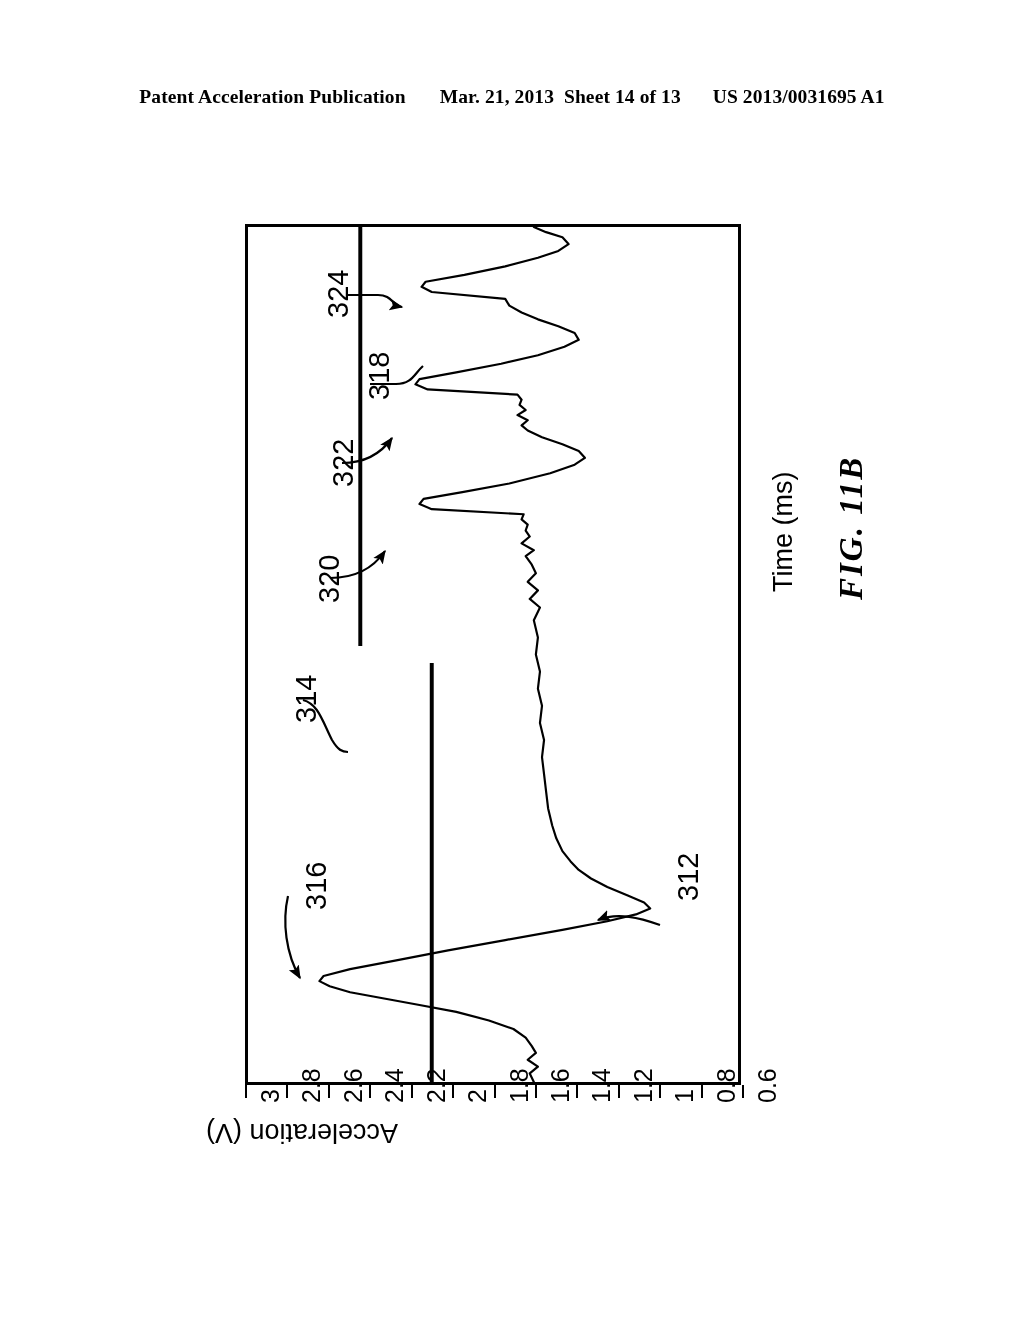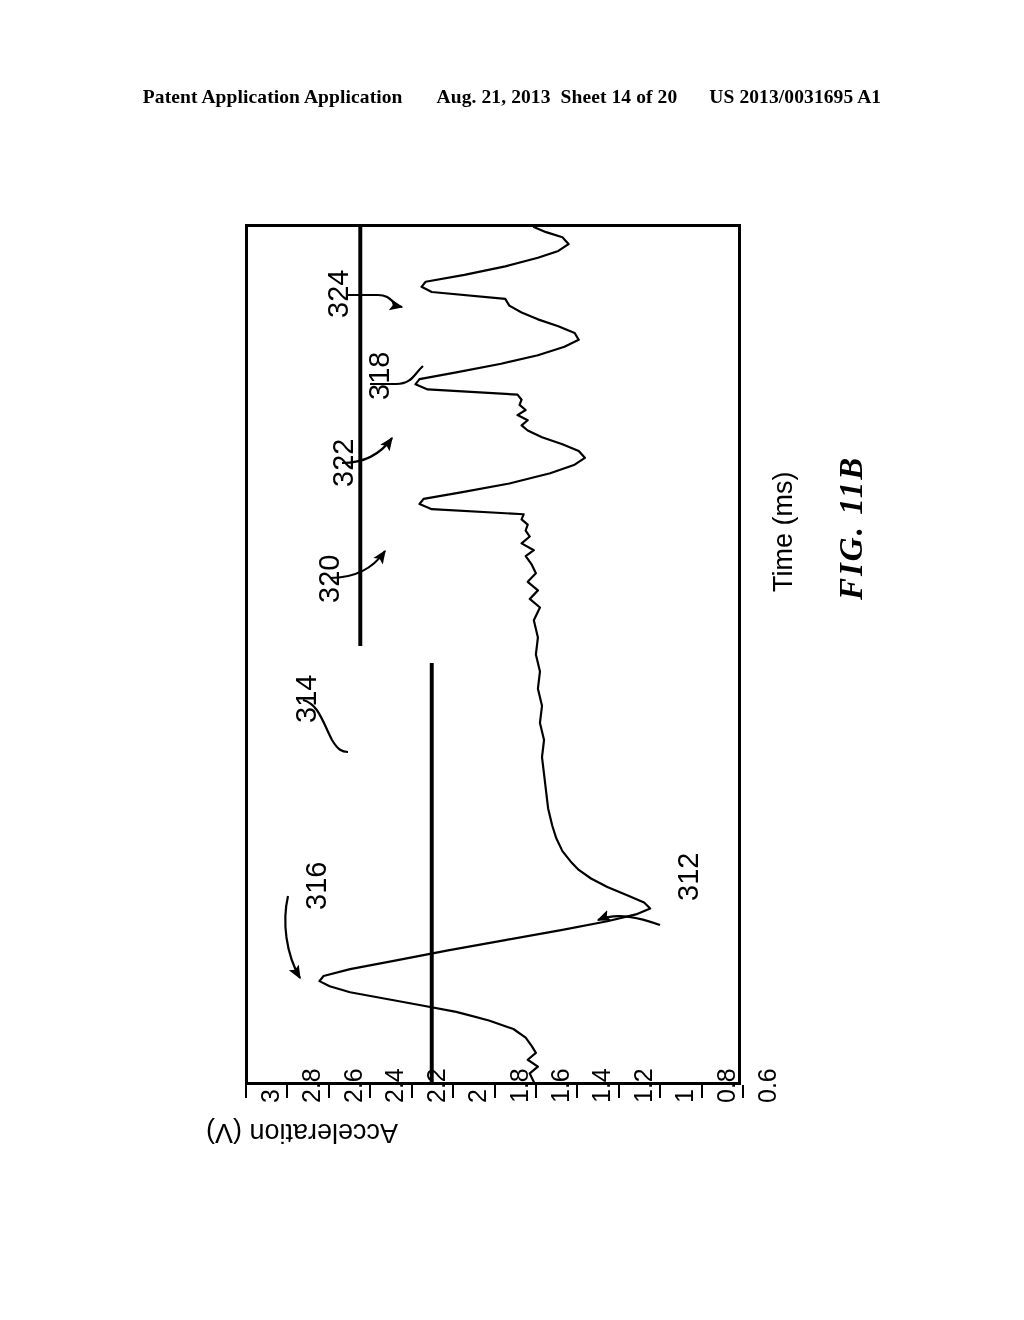--- a/index.html
+++ b/index.html
@@ -157,21 +157,21 @@
     top: 0;
     width: 1024px;
     height: 1320px;
     pointer-events: none;
   }
 </style>
 </head>
 <body>
 
 <div id="patent-header">
-  <span class="h-seg">Patent Application Application</span><span class="gap-a"></span><span class="h-seg">Aug. 21, 2013</span><span class="gap-b"></span><span class="h-seg">Sheet 14 of 20</span><span class="gap-c"></span><span class="h-seg">US 2013/0031695 A1</span>
+  <span class="h-seg">Patent Acceleration Publication</span><span class="gap-a"></span><span class="h-seg">Mar. 21, 2013</span><span class="gap-b"></span><span class="h-seg">Sheet 14 of 13</span><span class="gap-c"></span><span class="h-seg">US 2013/0031695 A1</span>
 </div>
 
 <div id="figure-area">
 
   <div id="plot-frame">
     <div id="plot-inner">
       <svg class="plot-svg" viewBox="0 0 496 861" preserveAspectRatio="none">
 
         <line id="threshold-318" x1="186.00" y1="439.11" x2="186.00" y2="861.00" stroke="#000" stroke-width="4"></line>
 

